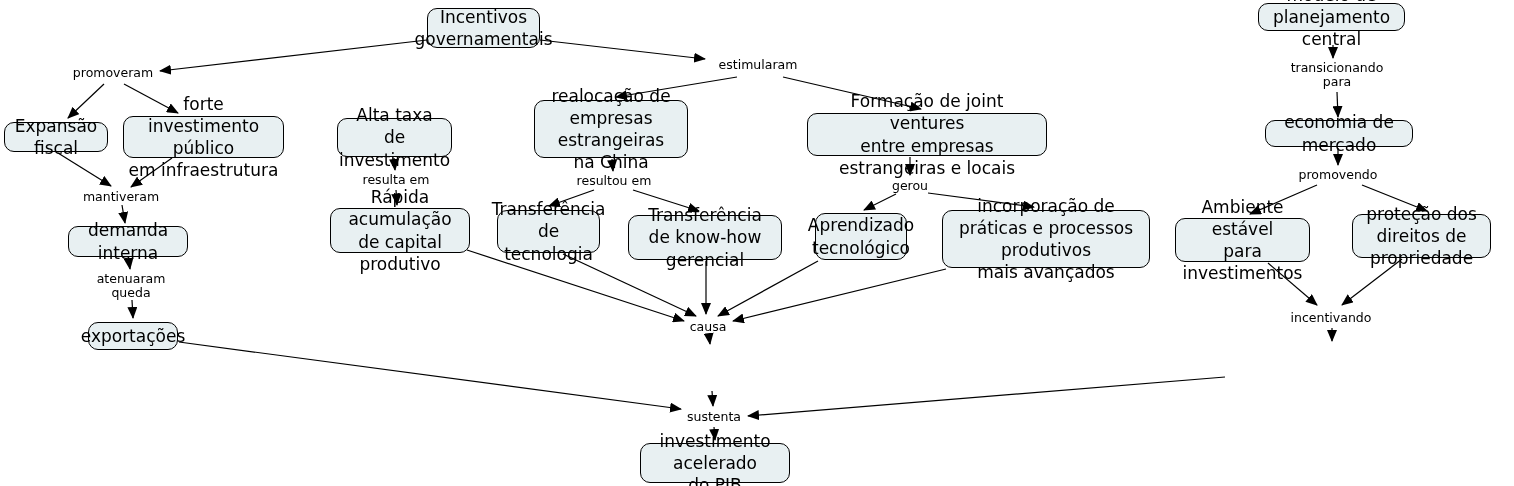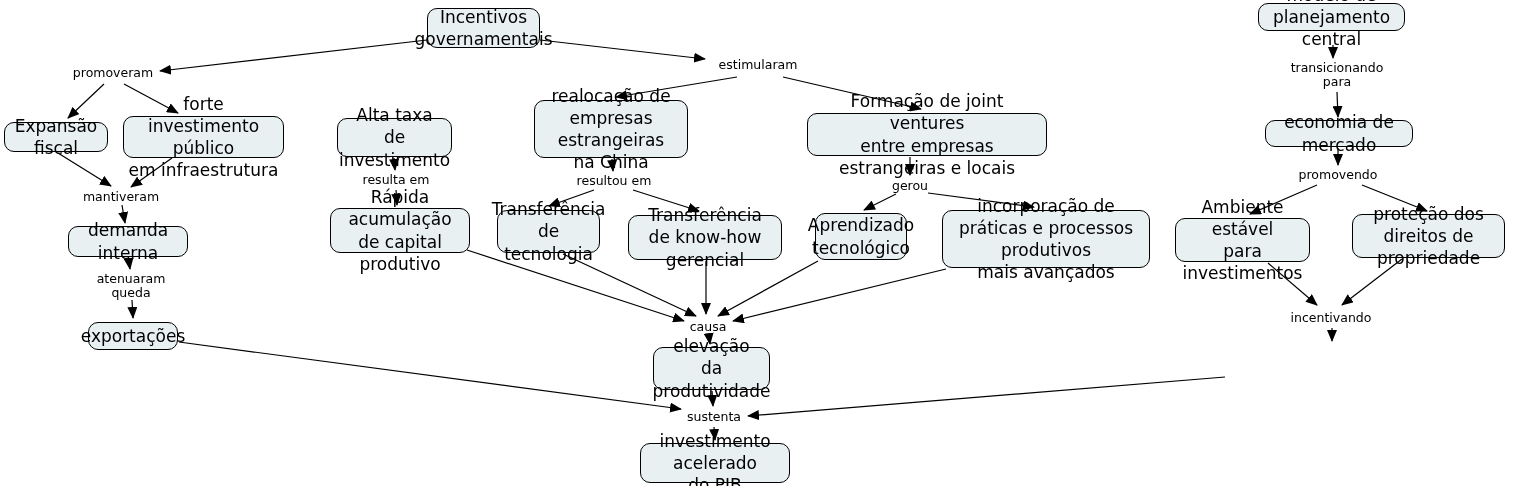--- a/index.html
+++ b/index.html
@@ -115,25 +115,23 @@
   <div class="node" style="left:628px;top:215px;width:154px;height:45px">Transferência
 de know-how gerencial</div>
   <div class="node" style="left:815px;top:213px;width:92px;height:47px">Aprendizado
 tecnológico</div>
   <div class="node" style="left:942px;top:210px;width:208px;height:58px">incorporação de
 práticas e processos produtivos
 mais avançados</div>
   <div class="node" style="left:1265px;top:120px;width:148px;height:27px">economia de mercado</div>
   <div class="node" style="left:1175px;top:218px;width:135px;height:44px">Ambiente estável
 para investimentos</div>
-  <div class="node" style="left:1352px;top:214px;width:153px;height:44px">proteção dos
+  <div class="node" style="left:1352px;top:214px;width:139px;height:44px">proteção dos
 direitos de propriedade</div>
   <div class="node" style="left:88px;top:322px;width:90px;height:28px">exportações</div>
-  <div class="node" style="left:653px;top:347px;width:117px;height:43px">elevação
-da produtividade</div>
   <div class="node" style="left:640px;top:443px;width:150px;height:40px">investimento acelerado
 do PIB</div>
 
   <div class="link-label" style="left:113px;top:73px">promoveram</div>
   <div class="link-label" style="left:758px;top:65px">estimularam</div>
   <div class="link-label" style="left:121px;top:197px">mantiveram</div>
   <div class="link-label" style="left:396px;top:180px">resulta em</div>
   <div class="link-label" style="left:614px;top:181px">resultou em</div>
   <div class="link-label" style="left:910px;top:186px">gerou</div>
   <div class="link-label" style="left:1337px;top:75px">transicionando

